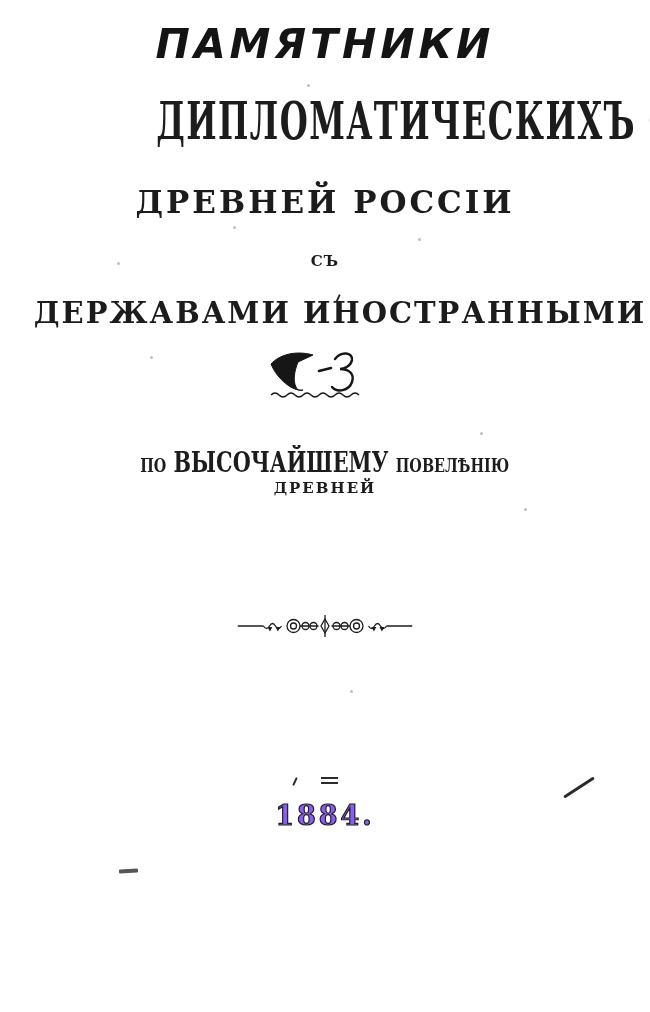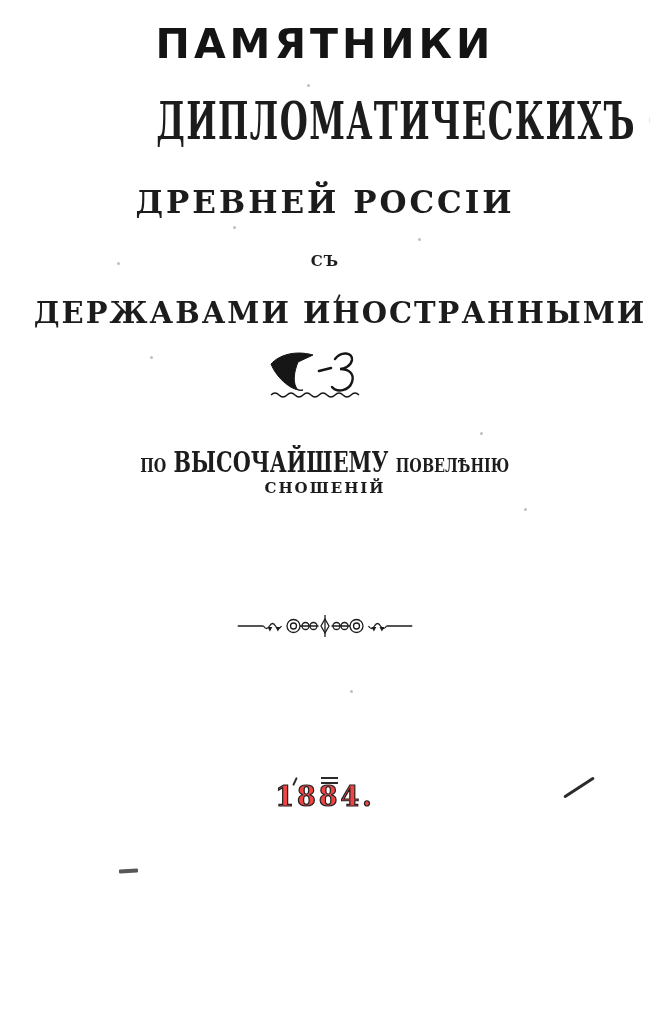--- a/index.html
+++ b/index.html
@@ -6,38 +6,38 @@
   .page {
     position:relative; width:650px; height:1012px;
     background:#ffffff; overflow:hidden;
     font-family:"DejaVu Serif","Liberation Serif",serif;
     color:#1c1c1c;
   }
   .line { position:absolute; left:0; width:100%; text-align:center; white-space:nowrap; }
 
   .series-title {
     top:20px; font-family:"DejaVu Sans","Liberation Sans",sans-serif;
-    font-weight:700; font-size:41px; letter-spacing:4px; color:#141414;
+    font-weight:700; font-size:41px; letter-spacing:4px; color:#141414;font-style:italic;
   }
   .main-title { top:94px; font-size:46px; font-weight:700; }
   .main-title .squeeze { display:inline-block; transform:scale(0.70,1.12); transform-origin:50% 50%; letter-spacing:2px; }
 
   .subtitle-1 { top:184px; font-size:31px; font-weight:700; letter-spacing:3px; }
   .conjunction { top:252px; font-size:15px; font-weight:700; letter-spacing:1px; }
   .subtitle-2 { top:296px; font-size:29px; font-weight:700; letter-spacing:2px;padding-left:15px; }
 
   .authority { top:448px; font-size:26px; font-weight:700; font-variant:small-caps; }
   .authority .squeeze { display:inline-block; transform:scale(0.80,1.04); transform-origin:50% 50%; }
   .published { top:479px; font-size:15px; font-weight:700; letter-spacing:2px; }
   .publisher { top:503px; font-size:21px; font-variant:small-caps; letter-spacing:1px; }
 
   .city { top:751px; font-size:17px; font-weight:400; letter-spacing:4px; }
   .year {
-    top:781px; font-family:"DejaVu Serif",serif; font-size:27px; font-weight:700;
-    letter-spacing:3px; color:#ef4444; -webkit-text-stroke:1.2px #222222;
+    top:800px; font-family:"DejaVu Serif",serif; font-size:27px; font-weight:700;
+    letter-spacing:3px; color:#8b5cf6; -webkit-text-stroke:1.2px #222222;
   }
 
   .annotation-svg { position:absolute; left:268px; top:348px; }
   .ornament-svg  { position:absolute; left:50%; top:613px; transform:translateX(-50%); }
 
   .double-rule { position:absolute; left:321px; top:777px; width:17px; }
   .double-rule .bar { height:2px; background:#2a2a2a; margin-bottom:3px; }
   .double-rule .bar:last-child { margin-bottom:0; }
 
   .pen-slash { position:absolute; left:561px; top:786px; width:36px; height:3px;
@@ -79,21 +79,21 @@
       <path d="M51,23 L63,20" fill="none" stroke="#161616" stroke-width="2.6" stroke-linecap="round"></path>
       <path d="M67,11 C73,3 85,4 84,12 C83,18 76,21 72,21 C80,21 87,25 84,34 C81,43 69,45 64,39" fill="none" stroke="#161616" stroke-width="2.4" stroke-linecap="round"></path>
       <path d="M3,47 Q7,43 11,47 T19,47 T27,47 T35,47 T43,47 T51,47 T59,47 T67,47 T75,47 T83,47 T91,47" fill="none" stroke="#161616" stroke-width="1.4"></path>
     </svg>
   </div>
 
   <div class="line authority">
     <span class="squeeze">по ВЫСОЧАЙШЕМУ повелѣнію</span>
   </div>
 
-  <div class="line published">СНОШЕНІЙ</div>
+  <div class="line published">ДРЕВНЕЙ</div>
 
 
   <div class="ornament-svg">
     <svg width="175" height="26" viewBox="0 0 175 26">
       <g stroke="#1c1c1c" fill="none" stroke-width="1.3">
         <path d="M0,13 H26"></path>
         <path d="M26,13 q3,5 6,0 q3,-5 6,0 q3,5 6,0"></path>
         <path d="M131,13 q3,5 6,0 q3,-5 6,0 q3,5 6,0"></path>
         <path d="M149,13 H175"></path>
         <circle cx="56" cy="13" r="6.5"></circle>

